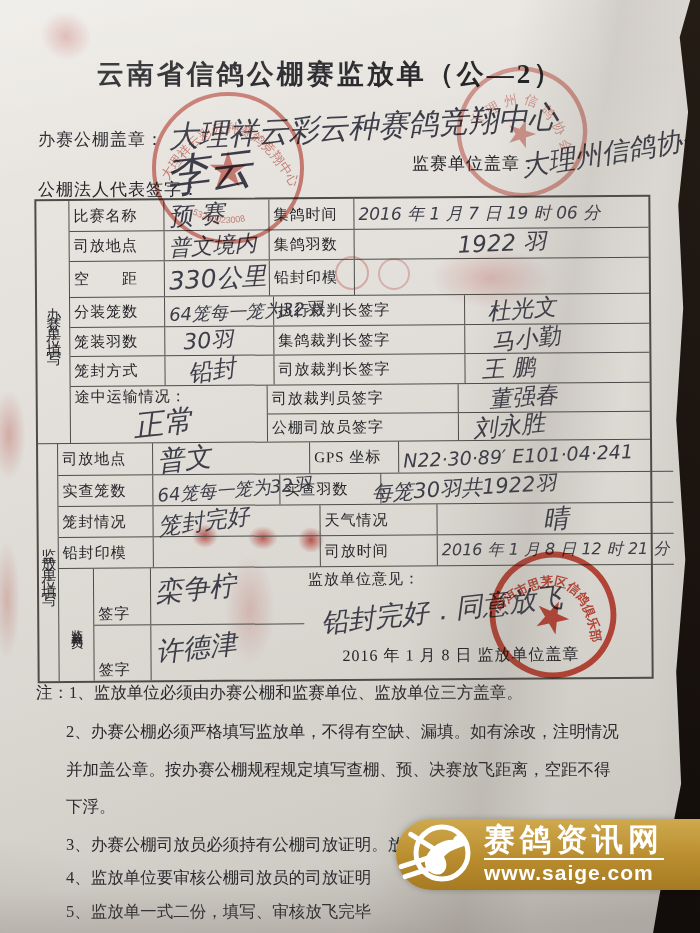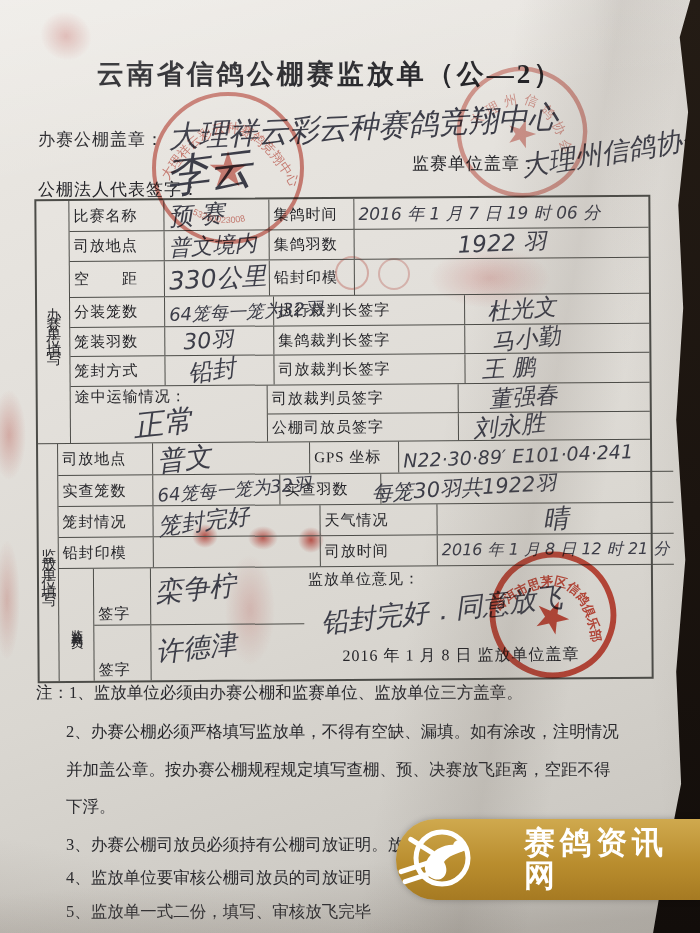--- a/index.html
+++ b/index.html
@@ -45,24 +45,24 @@
   .stamp{position:absolute;mix-blend-mode:multiply;pointer-events:none;}
   
   .blob{position:absolute;border-radius:50%;pointer-events:none;mix-blend-mode:multiply;}
   
   #notes{position:absolute;left:36px;top:680px;width:606px;font-size:16.5px;
          line-height:1.6;color:#2a2a2e;}
   .note{display:flex;margin-bottom:7px;}
   .note .num{flex:none;}
   .note2{line-height:2.25;}
   
-  #wm{position:absolute;left:396px;top:819px;width:304px;height:81px;z-index:9;
+  #wm{position:absolute;left:396px;top:819px;width:304px;height:71px;z-index:9;
       border-radius:40px 0 0 40px;display:flex;align-items:center;
       background:linear-gradient(180deg,#cfa94e 0%,#b98d2e 55%,#a67a22 100%);
-      box-shadow:0 0 6px rgba(0,0,0,.25);gap:40px;}
+      box-shadow:0 0 6px rgba(0,0,0,.25);}
   #wm .dove{flex:none;width:86px;height:71px;position:relative;}
   #wm .txt{display:flex;flex-direction:column;color:#fff;margin-left:2px;}
   #wm .name{font-size:31px;font-weight:bold;letter-spacing:5px;line-height:1.05;}
   #wm .url{font-size:21px;font-weight:bold;letter-spacing:1px;border-top:2px solid #fff;
            padding-top:1px;margin-top:1px;font-family:"Liberation Sans",sans-serif;}
 </style>
 </head>
 <body>
 
 <div id="photo">
@@ -359,15 +359,16 @@
         <circle cx="46" cy="34" r="26" fill="none" stroke="#ffffff" stroke-width="5"></circle>
         <path d="M30 38 C38 20 62 16 70 26 C60 30 52 32 48 38 C54 48 48 58 38 55 C30 52 27 45 30 38 Z" fill="#ffffff"></path>
         <circle cx="63" cy="22" r="6" fill="#ffffff"></circle>
         <rect x="2" y="46" width="44" height="5" rx="2.5" fill="#ffffff" transform="rotate(-18 2 46)"></rect>
         <rect x="6" y="56" width="38" height="5" rx="2.5" fill="#ffffff" transform="rotate(-18 6 56)"></rect>
         <rect x="14" y="12" width="30" height="5" rx="2.5" fill="#ffffff" transform="rotate(32 14 12)"></rect>
       </svg>
     </div>
     <div class="txt">
       <span class="name">赛鸽资讯网</span>
+      <span class="url">www.saige.com</span>
     </div>
   </div>
 </div>
 
 </body></html>

